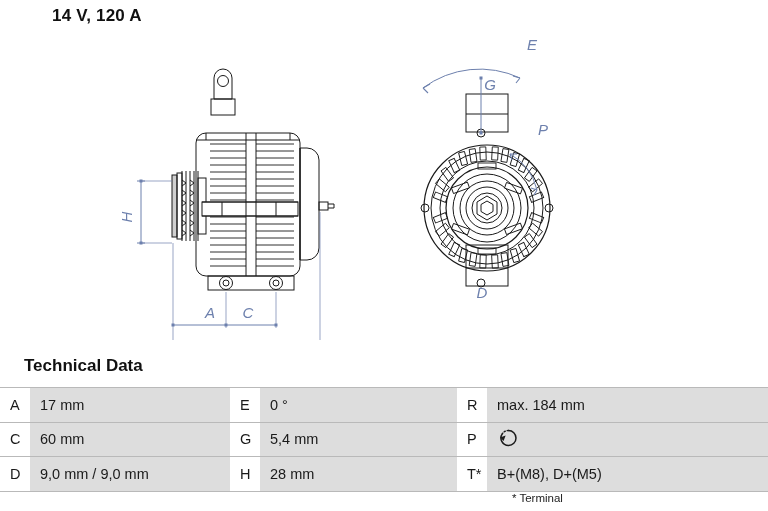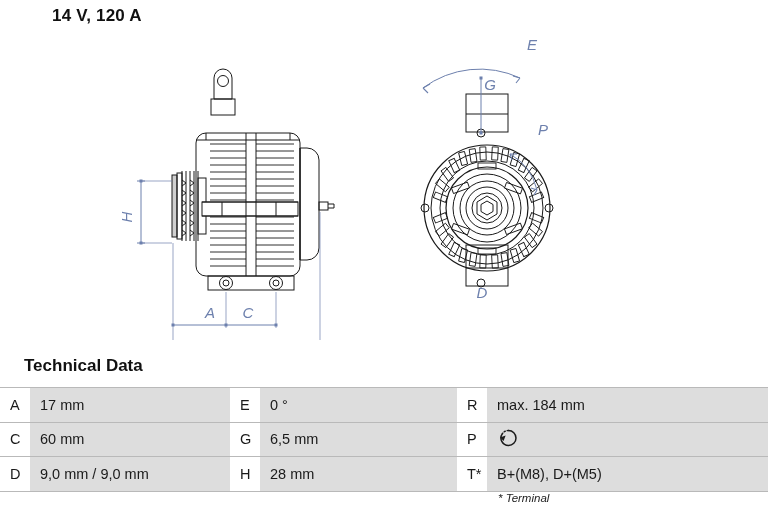--- a/index.html
+++ b/index.html
@@ -83,24 +83,23 @@
     display: inline-block;
     width: 22px; height: 21px;
     vertical-align: middle;
     position: relative;
     top: -1px;
   }
 
   
   #footnote {
     position: absolute;
-    left: 498px; top: 492px;
+    left: 512px; top: 492px;
     font-size: 11.5px;
     color: #222222;
-    font-style: italic;
   }
 
   
 </style>
 </head>
 <body>
 
 <div id="page">
 
   <div id="title">14 V, 120 A</div>
@@ -342,21 +341,21 @@
         <td class="val c-val1">17 mm</td>
         <td class="key c-key2">E</td>
         <td class="val c-val2">0 °</td>
         <td class="key c-key3">R</td>
         <td class="val c-val3">max. 184 mm</td>
       </tr>
       <tr>
         <td class="key c-key1">C</td>
         <td class="val c-val1">60 mm</td>
         <td class="key c-key2">G</td>
-        <td class="val c-val2">6,5 mm</td>
+        <td class="val c-val2">5,4 mm</td>
         <td class="key c-key3">P</td>
         <td class="val c-val3">
           <span class="rot-icon">
             <svg width="22" height="21" viewBox="0 0 22 21" xmlns="http://www.w3.org/2000/svg">
               <path d="M11.5 2.5 A7.5 7.5 0 0 1 11.5 17.5 A7.5 7.5 0 0 1 5.4 5.6" fill="none" stroke="#1a1a1a" stroke-width="1.5" stroke-linecap="round"></path>
               <path d="M11.5 2.5 A7.5 7.5 0 0 0 5.4 5.6" fill="none" stroke="#1a1a1a" stroke-width="1.3" stroke-dasharray="1.4 1.8" stroke-linecap="round"></path>
               <path d="M3.0 9.6 L8.6 7.6 L6.6 13.0 Z" fill="#1a1a1a" stroke="none"></path>
             </svg>
           </span>
         </td>

